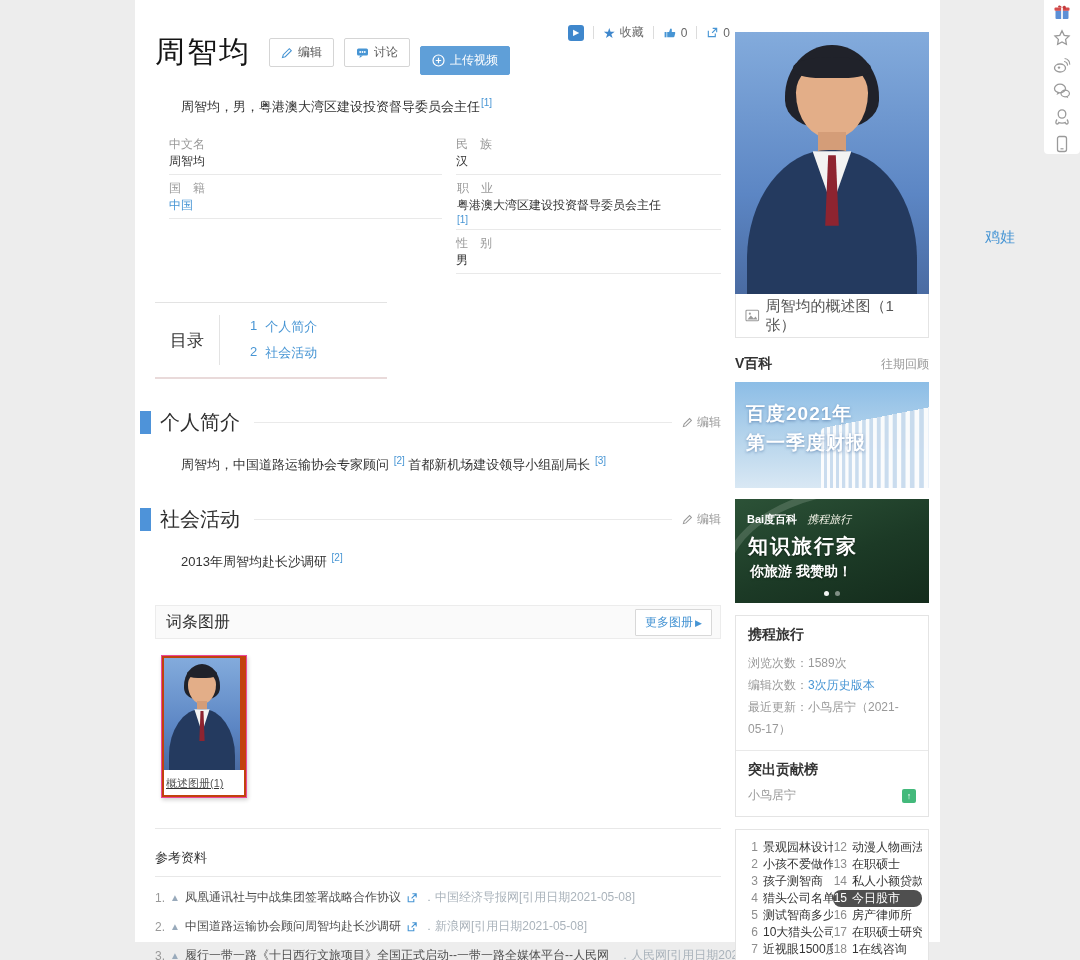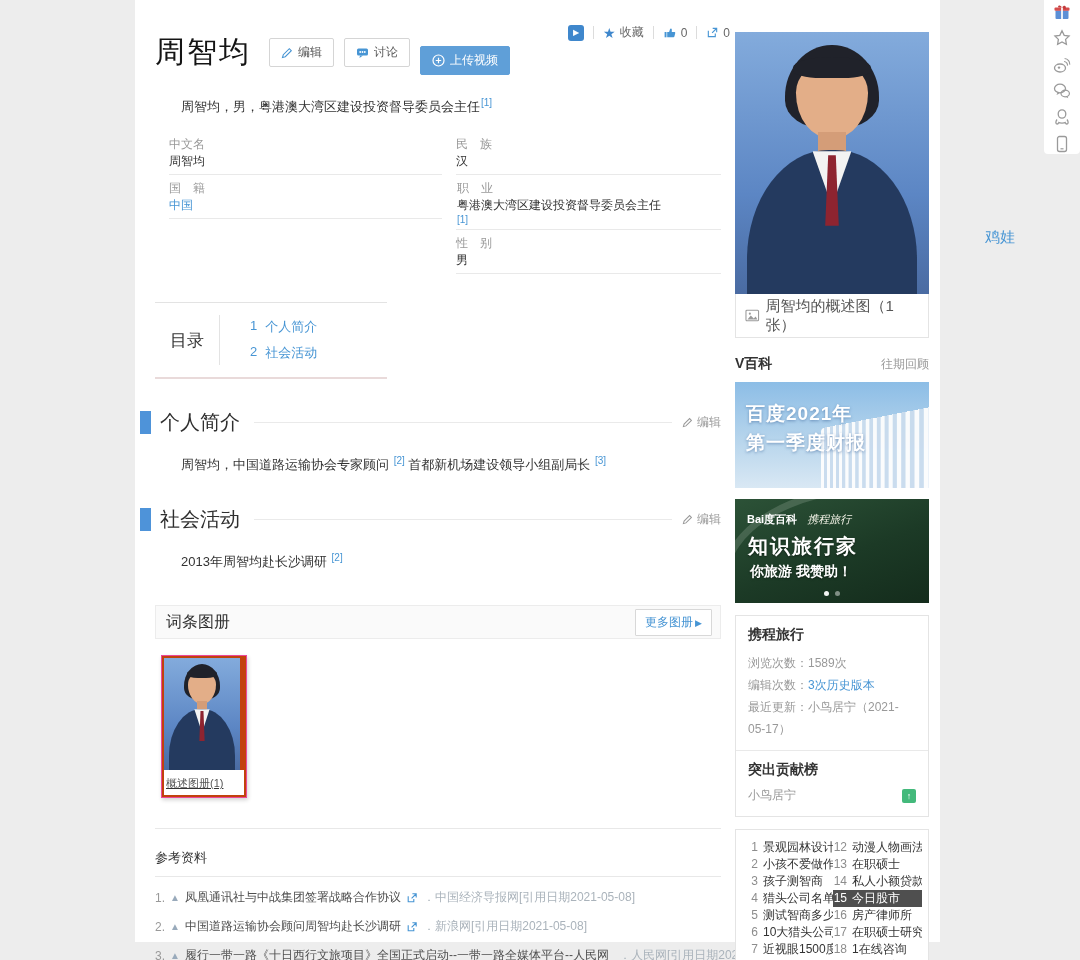--- a/index.html
+++ b/index.html
@@ -106,21 +106,21 @@
   .stat-row .blue{color:#4795d4;cursor:pointer;}
   .box-divider{margin:10px -12px;border-top:1px solid #e9e9e9;}
   .contrib-row{display:flex;align-items:center;justify-content:space-between;font-size:12px;color:#999;margin-top:2px;}
   .contrib-badge{width:14px;height:14px;background:#43b97b;border-radius:2px;color:#fff;font-size:9px;display:flex;align-items:center;justify-content:center;}
 
   .hotlist{margin-top:12px;border:1px solid #e4e4e4;background:#fff;display:flex;padding:9px 6px 13px 8px;position:relative;}
   .hot-col{width:50%;}
   .hot-row{display:flex;gap:5px;font-size:12px;line-height:17px;align-items:baseline;white-space:nowrap;}
   .hot-num{min-width:14px;text-align:right;color:#8d8d8d;flex:none;}
   .hot-label{color:#333;cursor:pointer;overflow:hidden;}
-  .hot-row.hl{background:#4f4f4f;}
+  .hot-row.hl{background:#4f4f4f;border-radius:8px;}
   .hot-row.hl .hot-num,.hot-row.hl .hot-label{color:#fff;}
 
   
   .rail{position:absolute;left:1044px;top:0;width:36px;height:152px;background:#fff;border-radius:0 0 4px 4px;display:flex;flex-direction:column;align-items:center;padding-top:2px;gap:6px;}
   .rail-ic{width:22px;height:22px;display:flex;align-items:center;justify-content:center;cursor:pointer;}
   .float-word{position:absolute;left:985px;top:228px;color:#4795d4;font-size:15px;cursor:pointer;}
 </style>
 </head>
 <body>
 

